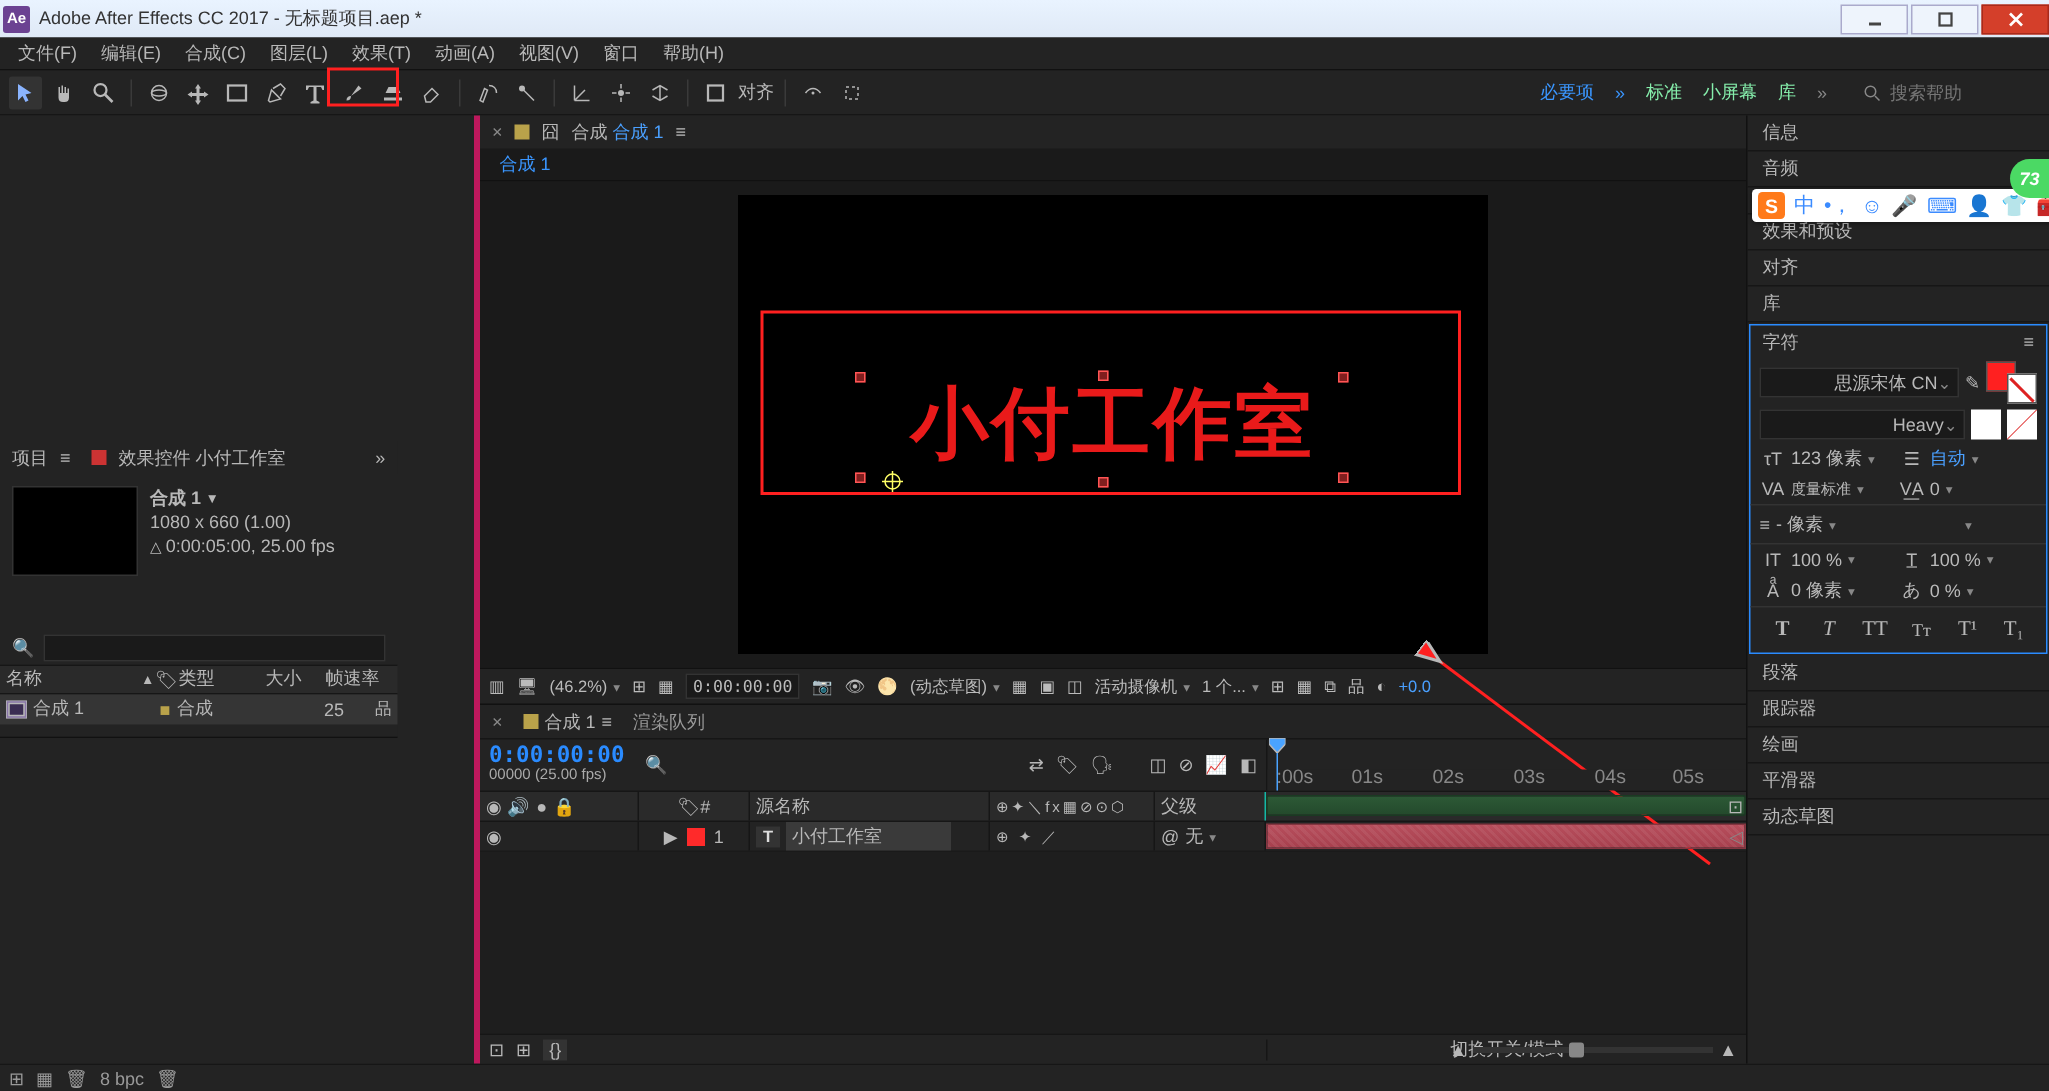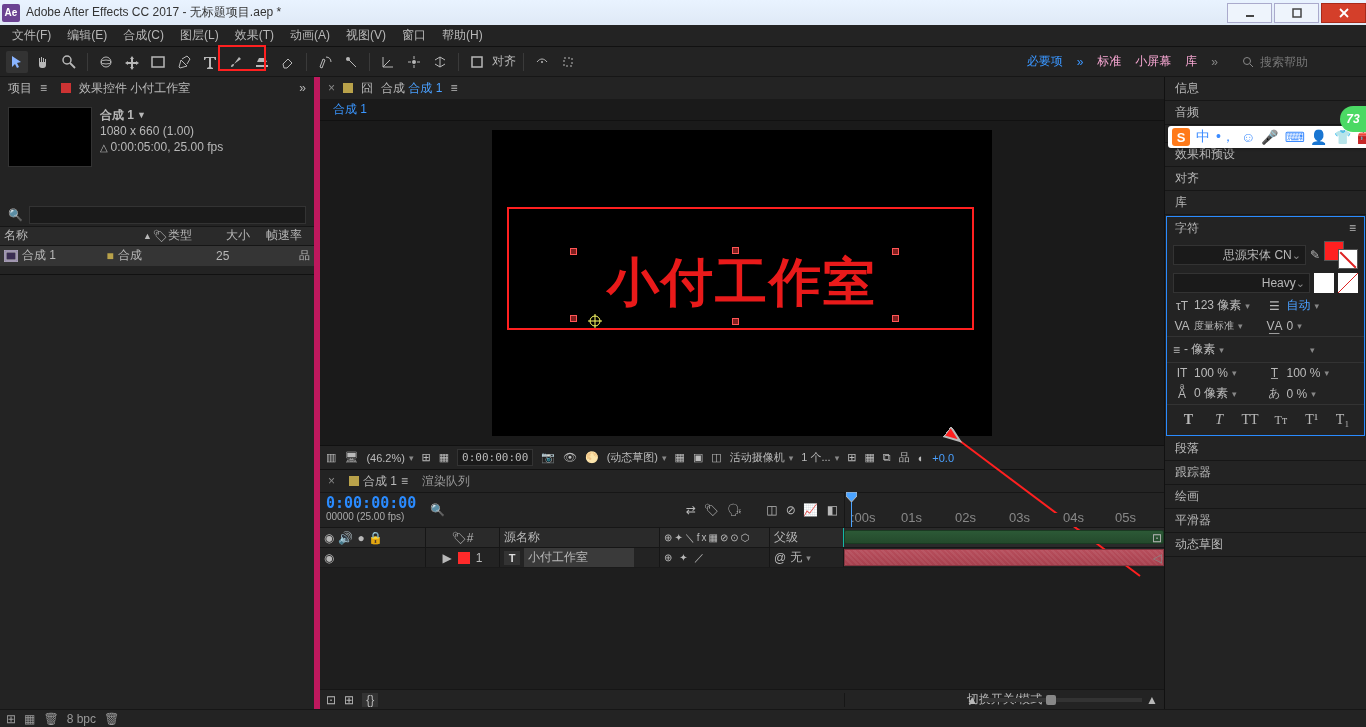--- a/index.html
+++ b/index.html
@@ -19,28 +19,28 @@
 .menubar span { padding: 2px 8px; cursor:default; }
 
 
 .toolbar { height: 30px; background:#232323; border-bottom:1px solid #161616; display:flex; align-items:center; padding:0 6px; gap:4px;}
 .tool { width:22px; height:22px; display:flex; align-items:center; justify-content:center; color:#b8b8b8; border-radius:2px;}
 .tool.active { background:#333; color:#8ab4ff;}
 .tool svg { width:16px; height:16px; }
 .red-box { border:2px solid #ff2020; position:absolute; pointer-events:none; }
 .toolbar .sep { width:1px; height:18px; background:#3a3a3a; margin:0 3px;}
 .toolbar-right { margin-left:auto; display:flex; align-items:center; gap:14px;}
-.toolbar-right .mode { color:#f9a8d4;}
+.toolbar-right .mode { color:#86efac;}
 .toolbar-right .mode.active { color:#3a96ff; }
 .toolbar-right .search { display:flex; align-items:center; gap:6px; color:#888; margin-left:10px;}
 .toolbar-right input { background:transparent; border:none; color:#b8b8b8; width:100px; outline:none;}
 
 
 .workspace { display:flex; height: calc(727px - 25px - 22px - 30px - 18px); }
-.left-col { width: 320px; display:flex; flex-direction:column; background:#232323; border-right:6px solid #be185d;}
+.left-col { width: 320px; display:flex; flex-direction:row; background:#232323; border-right:4px solid #be185d;align-items:center;}
 .center-col { flex:1; display:flex; flex-direction:column; }
 .right-col { width: 202px; background:#232323; border-left:1px solid #111; display:flex; flex-direction:column;}
 
 
 .panel-hdr { height:22px; background:#232323; display:flex; align-items:center; padding:0 8px; gap:8px; color:#b8b8b8;}
 .small-icon { width:12px; height:12px; }
 
 
 .project-area { height:198px; display:flex; flex-direction:column; border-bottom:1px solid #111;}
 .project-top { display:flex; }

